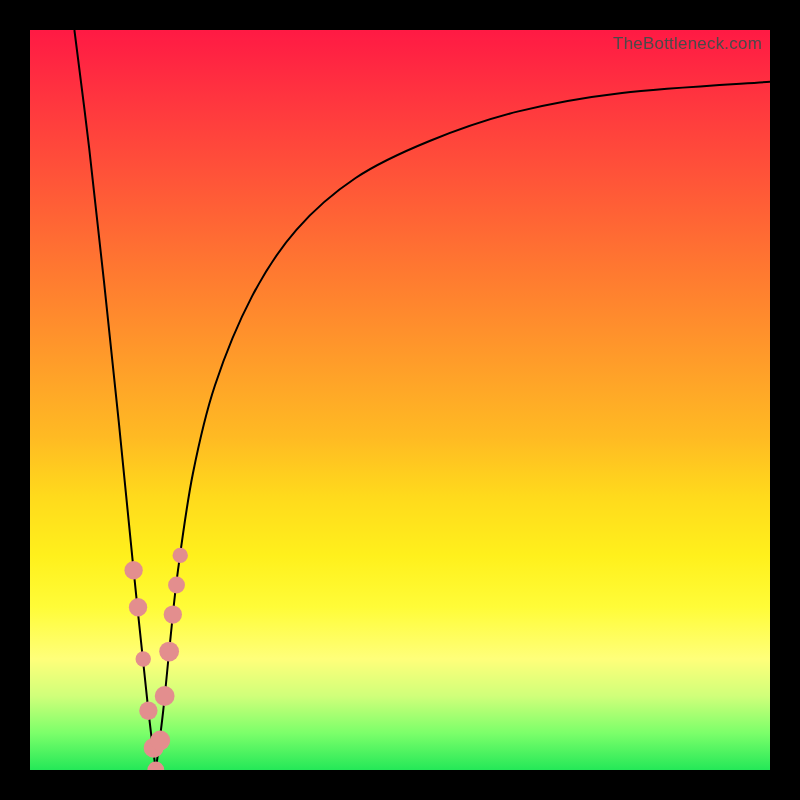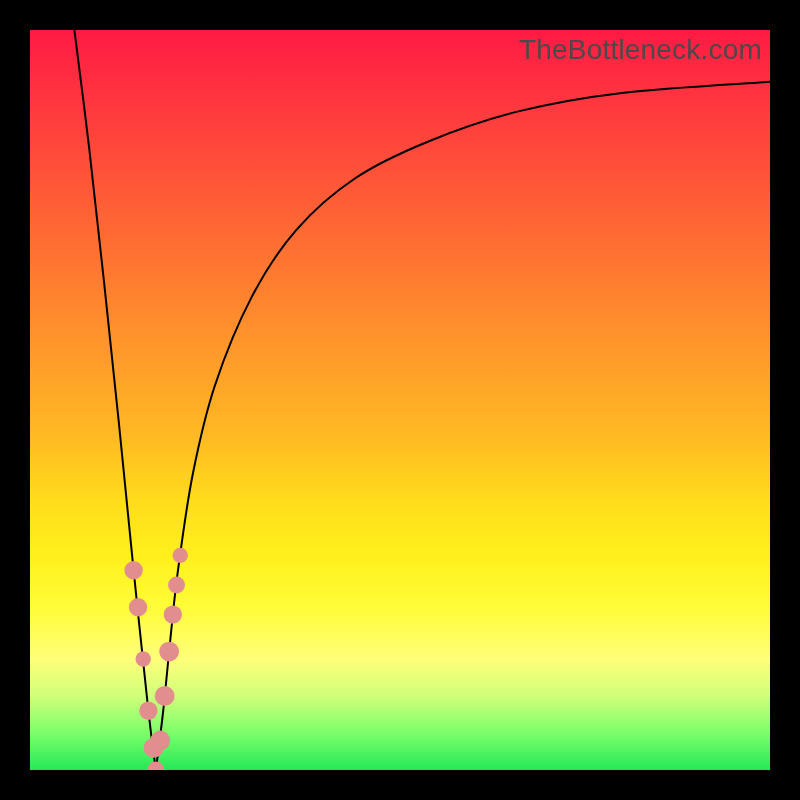--- a/index.html
+++ b/index.html
@@ -37,21 +37,21 @@
       #d0ff7a 90%,
       #7cff6a 95%,
       #24e858 100%
     );
   }
   .watermark {
     position: absolute;
     top: 4px;
     right: 8px;
     color: #4a4a4a;
-    font-size: 28px;
+    font-size: 17px;
     font-weight: 400;
     letter-spacing: 0.2px;
     user-select: none;
   }
   svg.curve {
     position: absolute;
     left: 0;
     top: 0;
     width: 740px;
     height: 740px;

